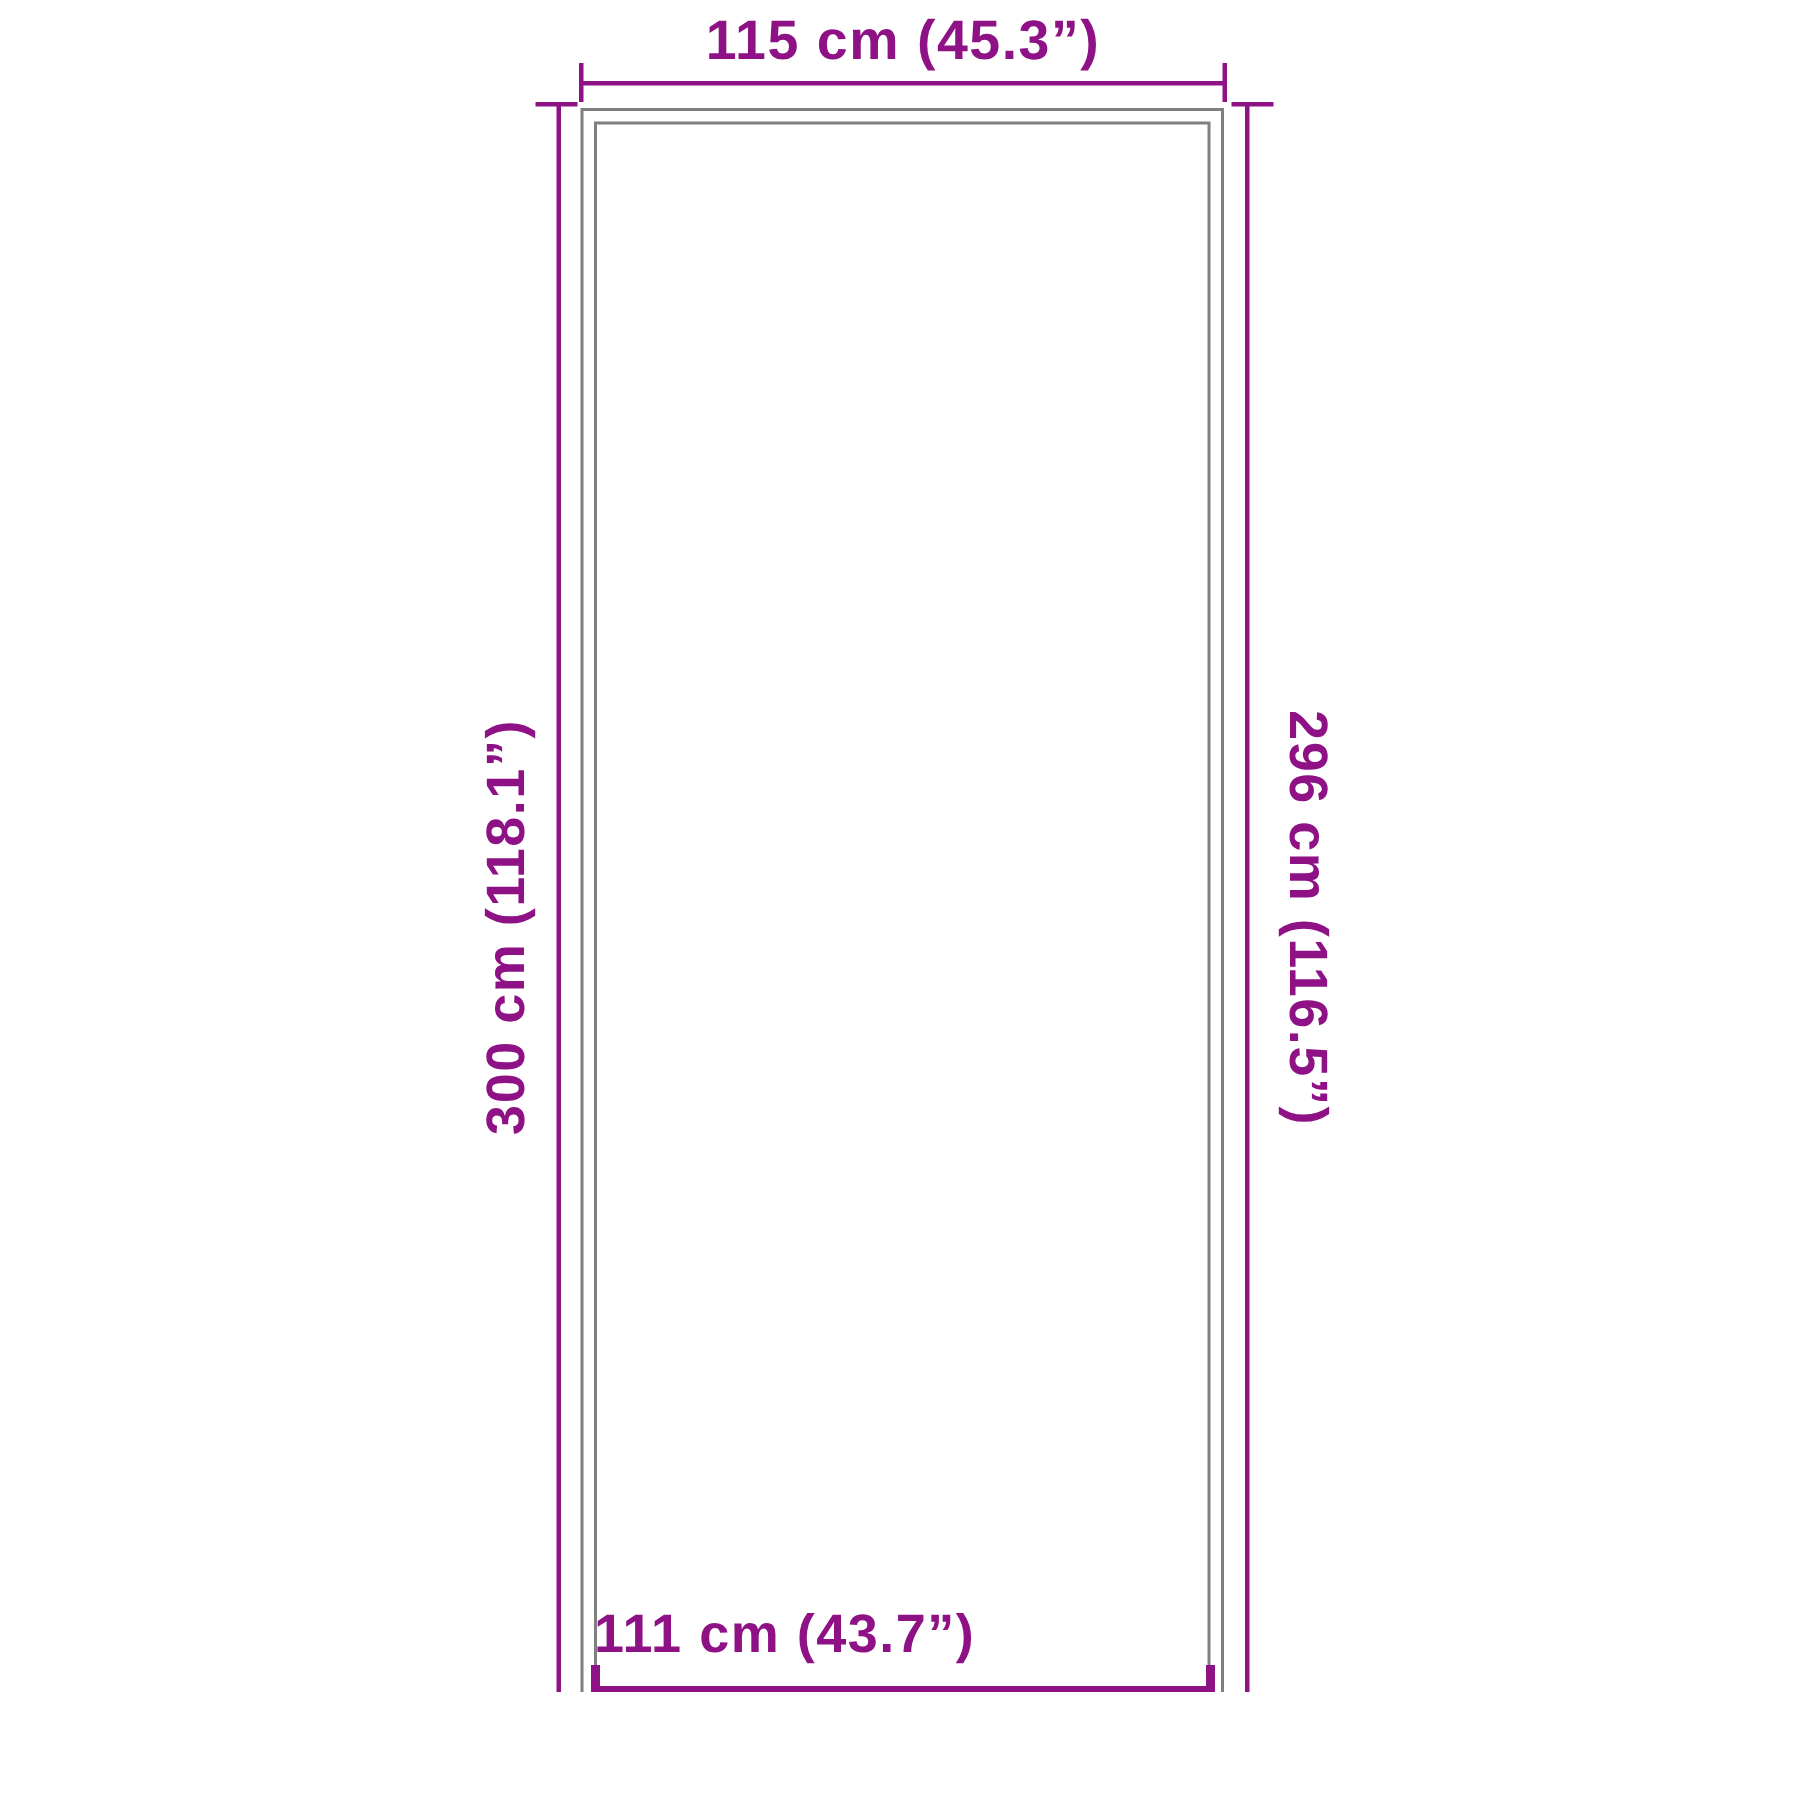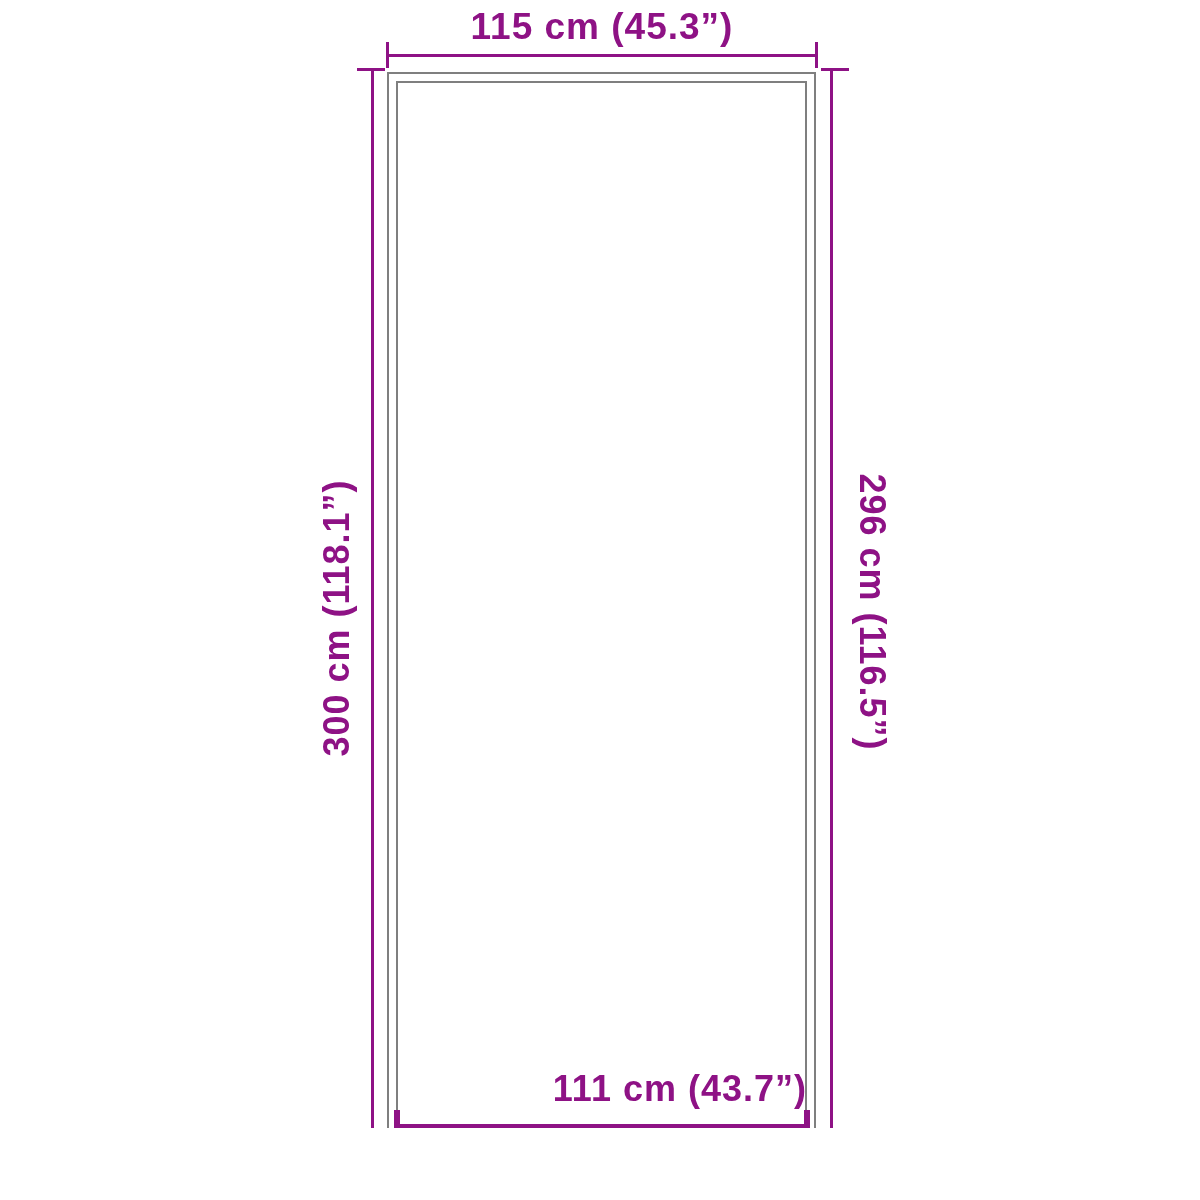--- a/index.html
+++ b/index.html
@@ -67,21 +67,21 @@
     font-size: 37px;
     letter-spacing: 1px;
     white-space: nowrap;
   }
   .label-top {
     left: 387px; top: 6px; width: 430px;
     text-align: center;
   }
   .label-bottom {
     left: 396px; top: 1068px; width: 411px;
-    text-align: right;
+    text-align: left;
     font-size: 36px;
   }
   .label-left {
     left: 337px; top: 618px;
     transform: translate(-50%, -50%) rotate(-90deg);
     font-size: 36px;
   }
   .label-right {
     left: 872px; top: 612px;
     transform: translate(-50%, -50%) rotate(90deg);

